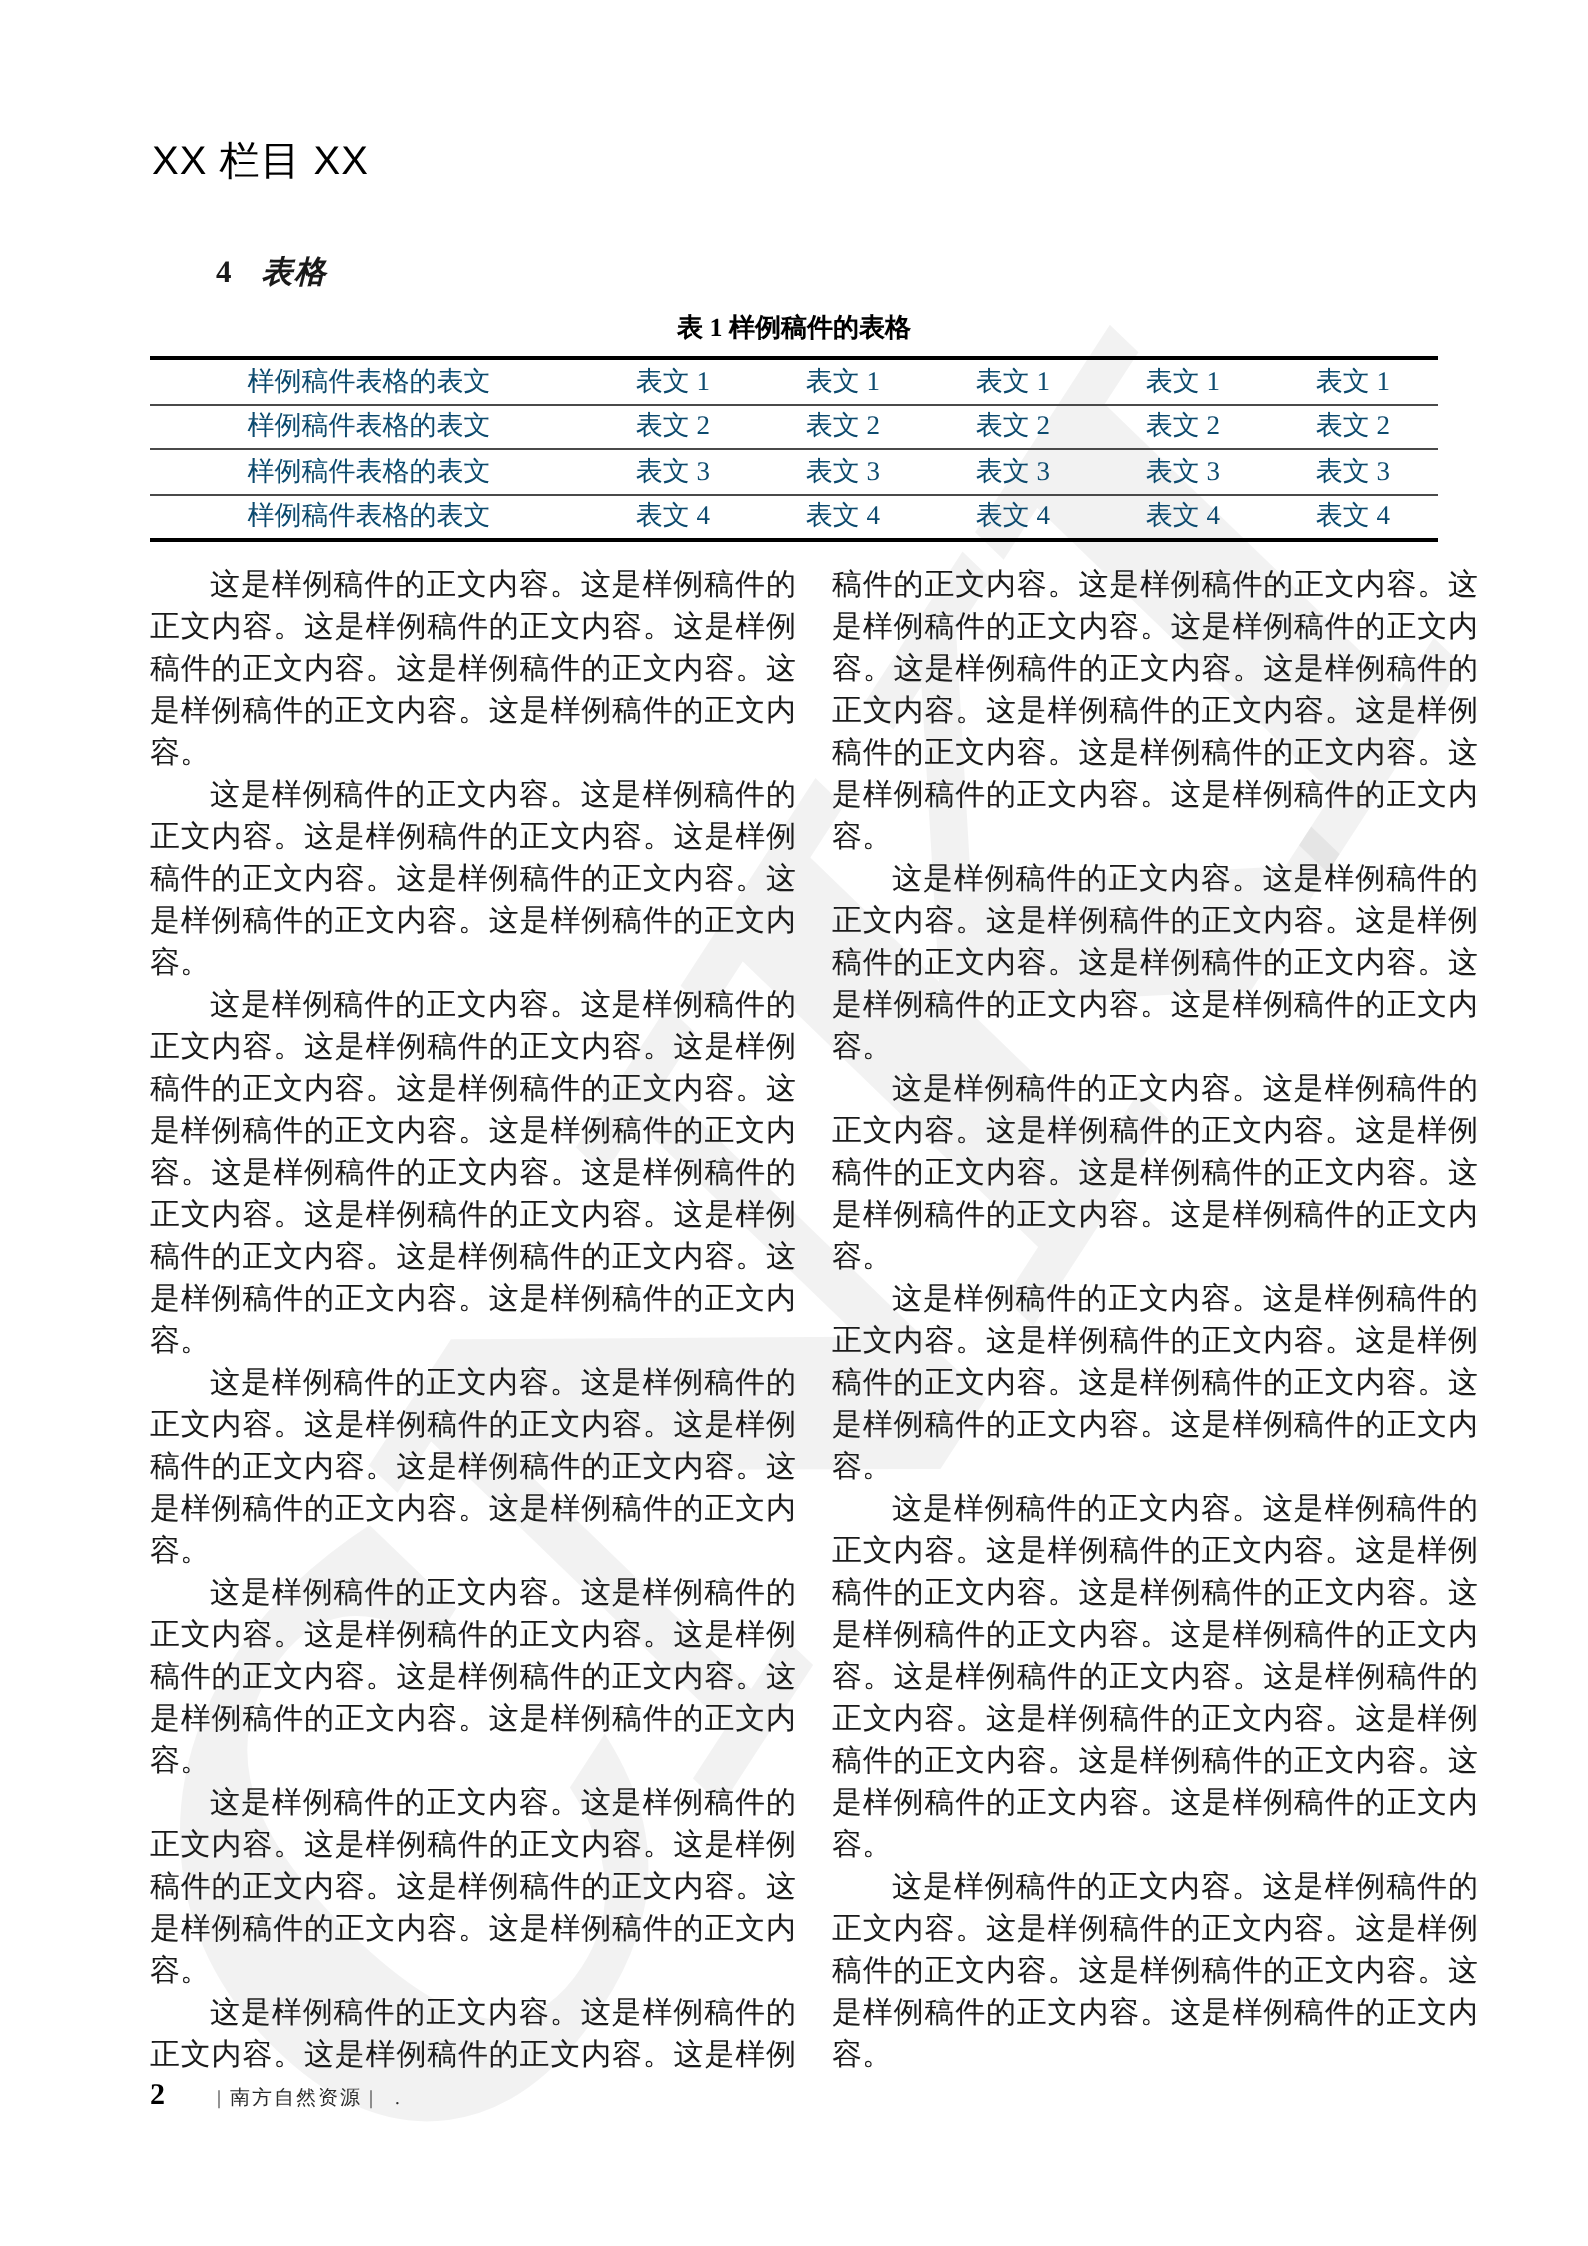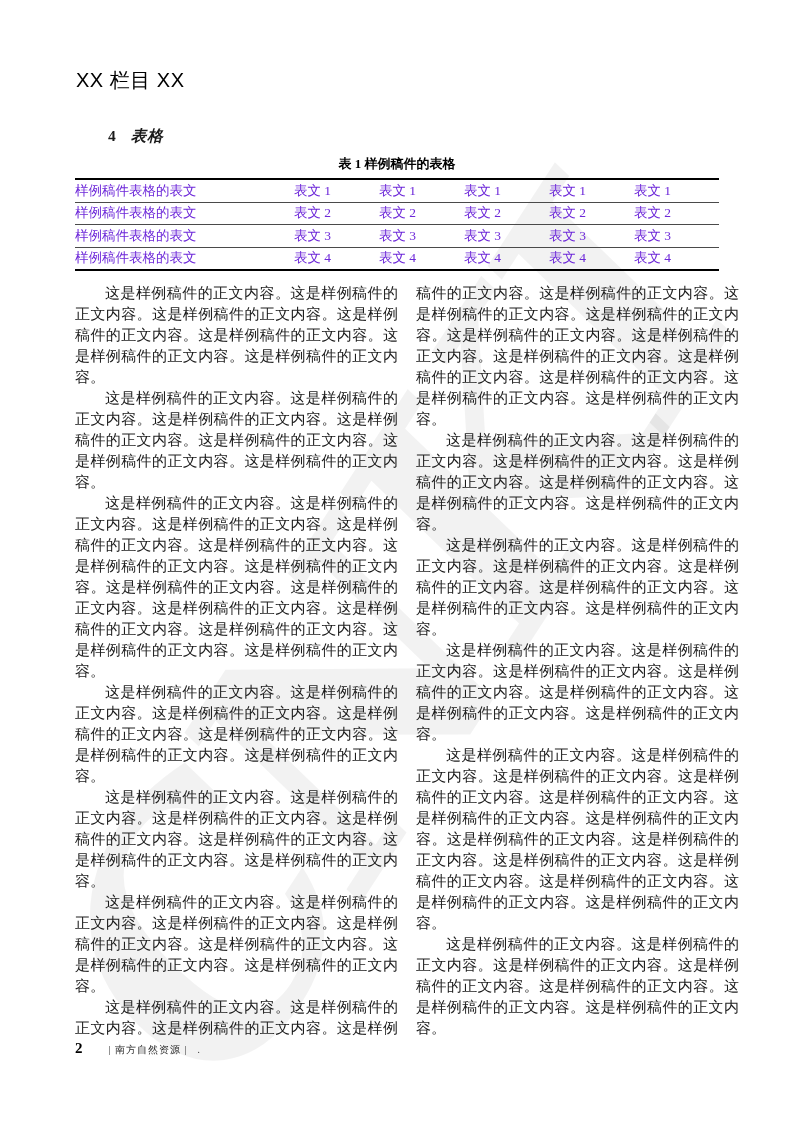--- a/index.html
+++ b/index.html
@@ -75,25 +75,26 @@
     color: #000000;
   }
   table.sample-table {
     width: 100%;
     border-collapse: collapse;
     border-top: 2.5px solid #000000;
     border-bottom: 2.5px solid #000000;
     table-layout: fixed;
   }
   table.sample-table td {
+    text-align: center;
     vertical-align: middle;
     height: 21.5px;
     padding: 0;
     font-size: 13.5px;
-    color: #6d28d9;
+    color: #0c4a6e;
   }
   table.sample-table tr:not(:last-child) td {
     border-bottom: 1px solid #4a4a4a;
   }
 
   .body-text {
     position: absolute;
     left: 75px;
     top: 283px;
     width: 664px;

